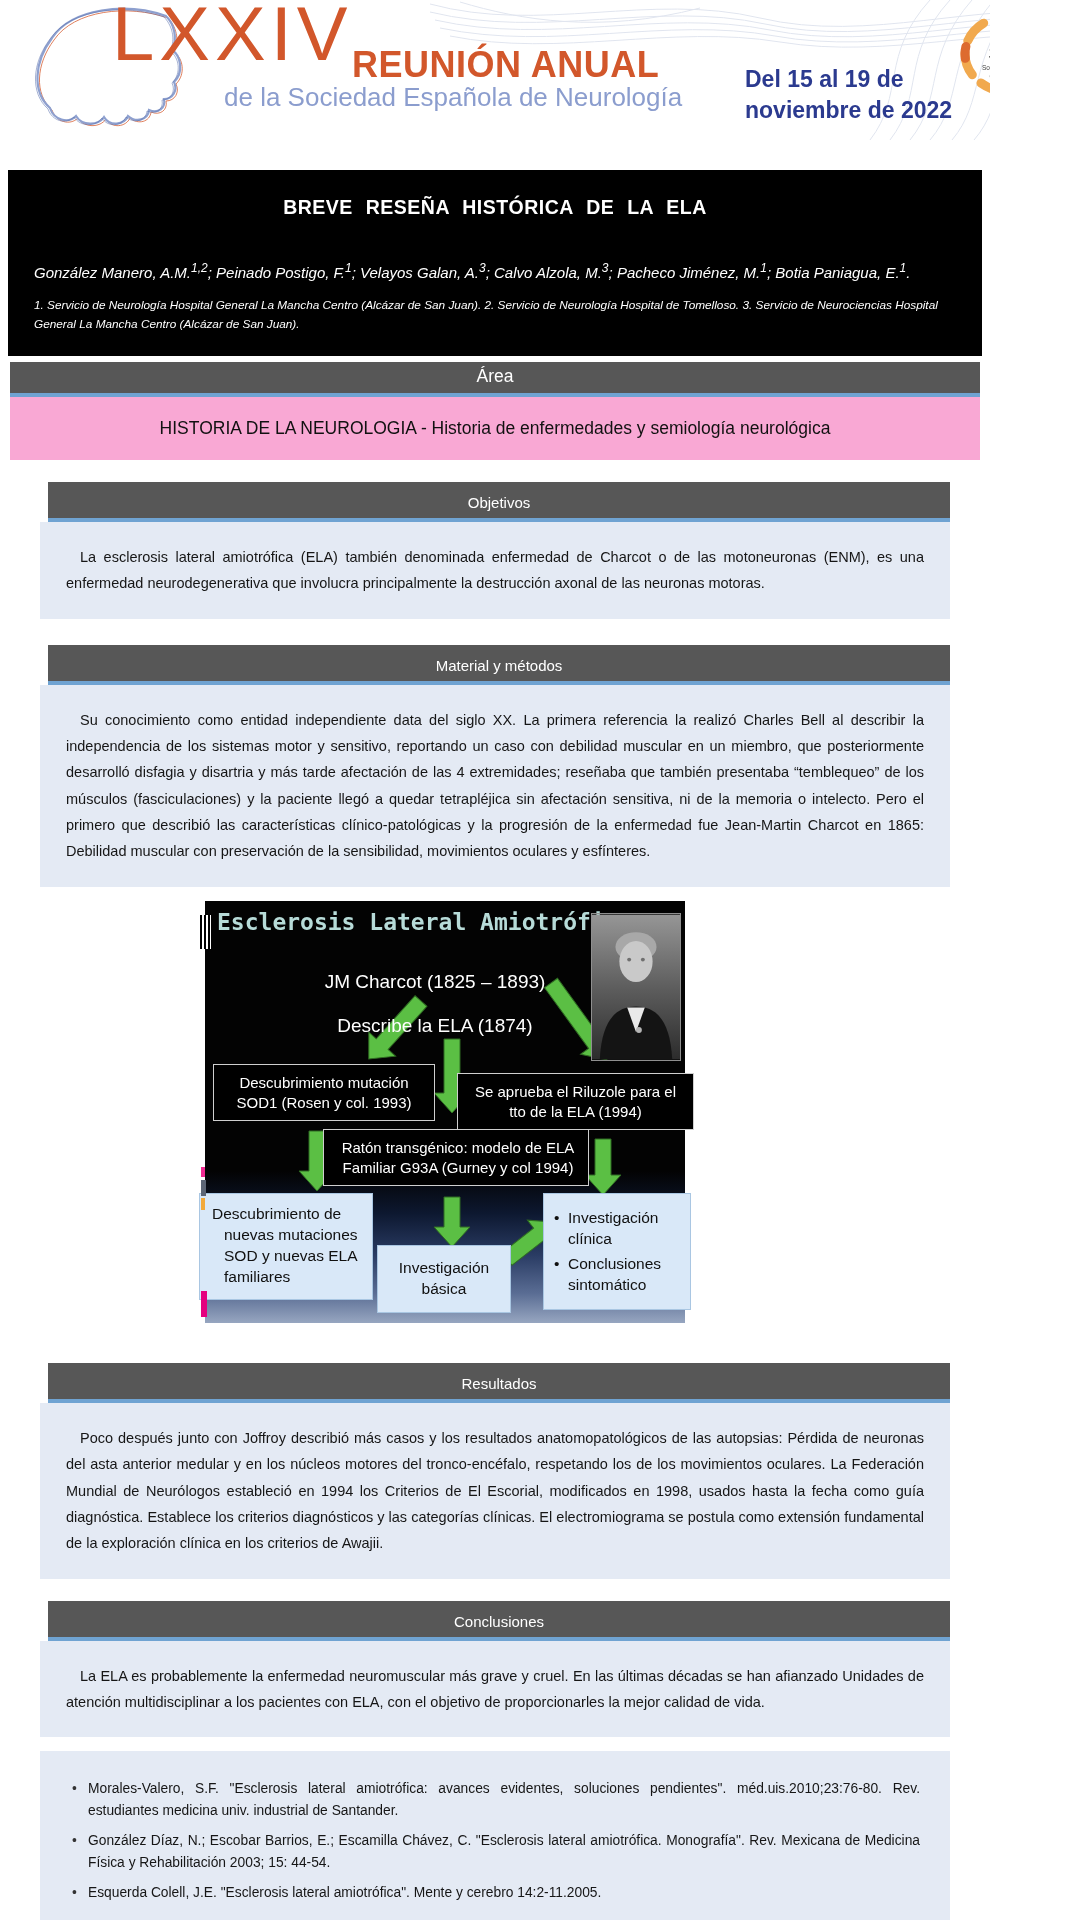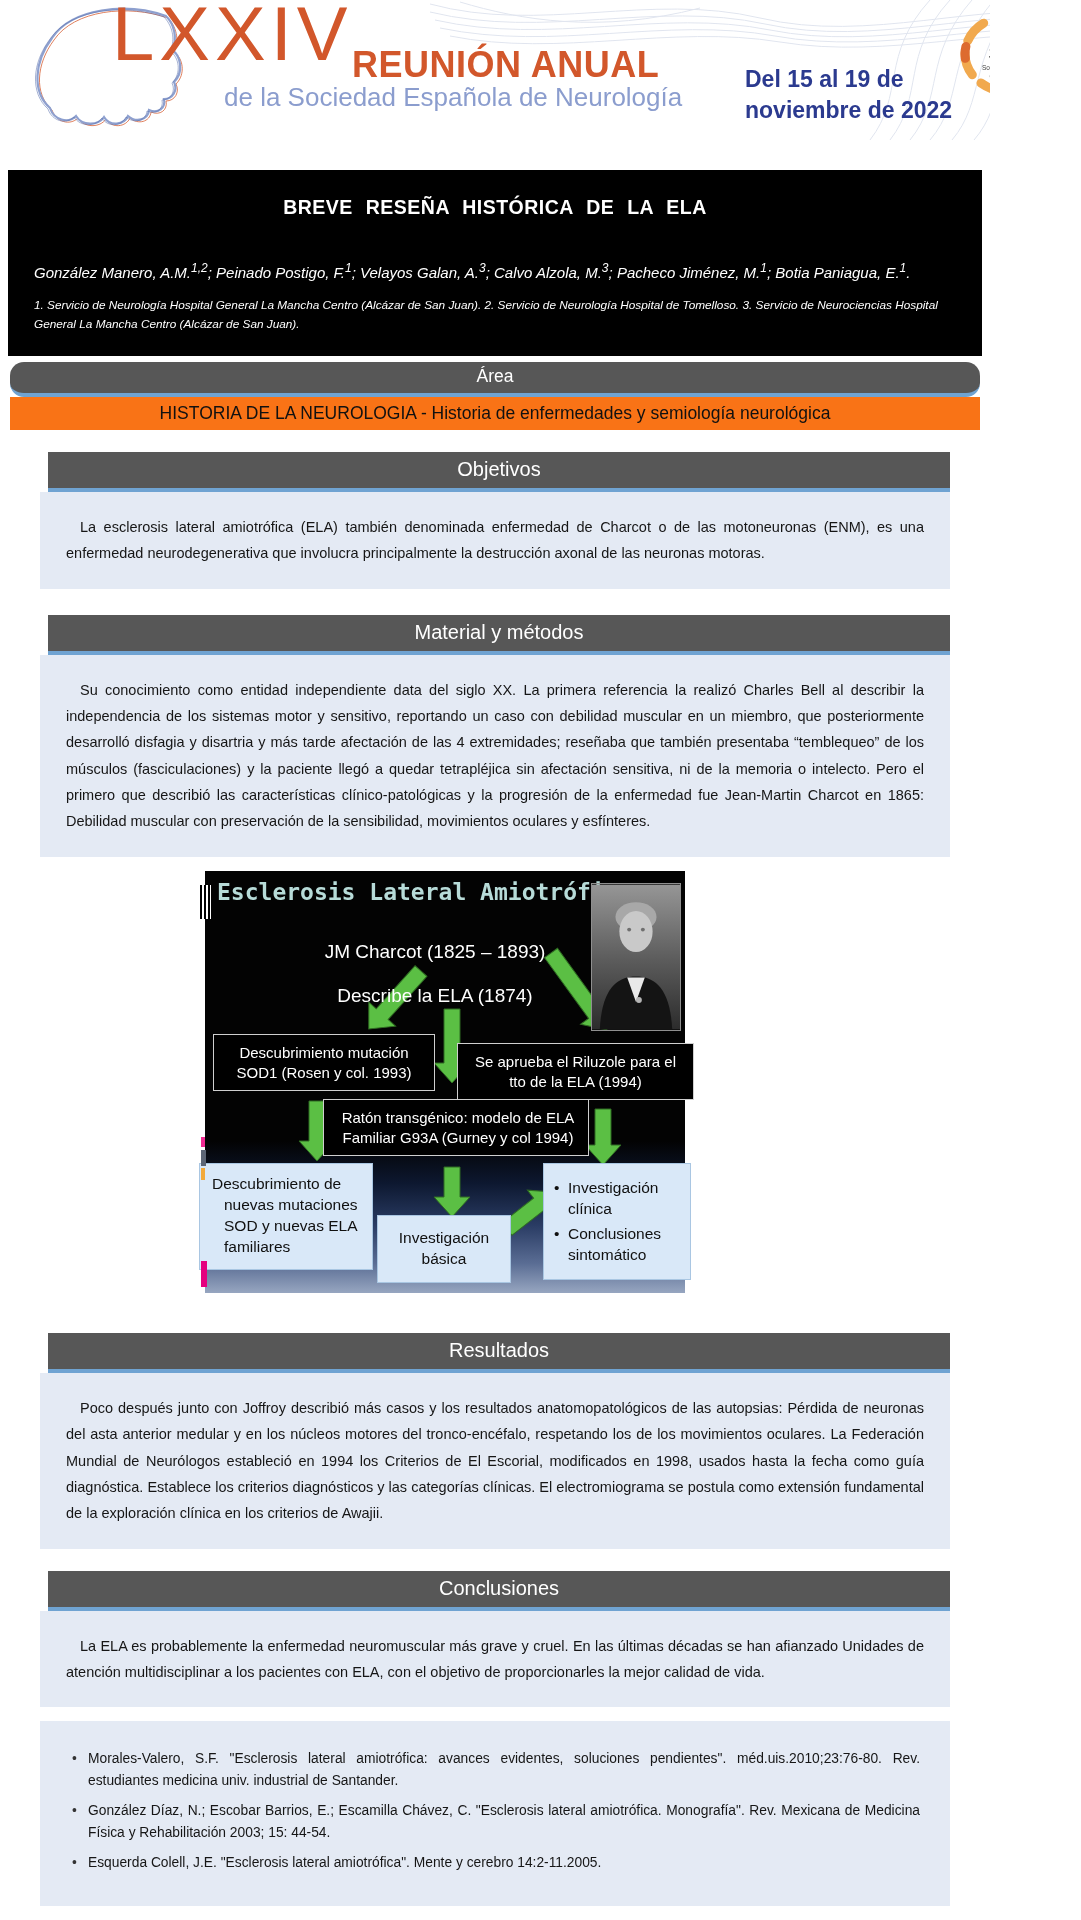--- a/index.html
+++ b/index.html
@@ -19,24 +19,24 @@
   
   .title-block{margin:30px 8px 0;background:#000;color:#fff;padding:26px 26px 22px;}
   .title-block h1{margin:0 0 42px;text-align:center;font-size:19.5px;letter-spacing:.5px;word-spacing:7px;font-weight:bold;}
   .authors{margin:0 0 15px;font-style:italic;font-size:15px;}
   .authors sup{font-size:12px;}
   .affiliations{margin:0;font-style:italic;font-size:11.8px;line-height:1.6;}
 
   
   .bar{background:#575757;color:#fff;text-align:center;border-bottom:4px solid #6fa3d2;}
   .sec{margin:0 40px;}
-  .sec .bar{font-size:20px;padding:6px 0 7px;margin-left:8px;}
+  .sec .bar{font-size:15px;padding:12px 0 7px;margin-left:8px;}
   .sec-area{margin:6px 10px 0;}
-  .sec-area .bar{font-size:17.5px;padding:4px 16px 6px;border-radius:14px;}
-  .area-body{background:#f97316;padding:6px 10px;text-align:center;font-size:17.5px;color:#111;}
+  .sec-area .bar{font-size:17.5px;padding:4px 16px 6px;}
+  .area-body{background:#f9a8d4;padding:21px 10px;text-align:center;font-size:17.5px;color:#111;}
   .txt-body{background:#e4eaf4;}
   .txt-body p{margin:0;padding:22px 26px;font-size:14.5px;line-height:1.82;text-align:justify;color:#161616;text-indent:14px;}
   .mt22{margin-top:22px;} .mt26{margin-top:26px;} .mt40{margin-top:40px;} .mt14{margin-top:14px;}
 
   
   .bib-body{background:#e4eaf4;padding:18px 30px 24px;}
   .bib-body ul{margin:0;padding:0;list-style:none;}
   .bib-body li{position:relative;padding-left:18px;margin:9px 0;font-size:13.8px;line-height:1.55;text-align:justify;color:#161616;}
   .bib-body li::before{content:"\2022";position:absolute;left:2px;top:0;color:#333;}
 

